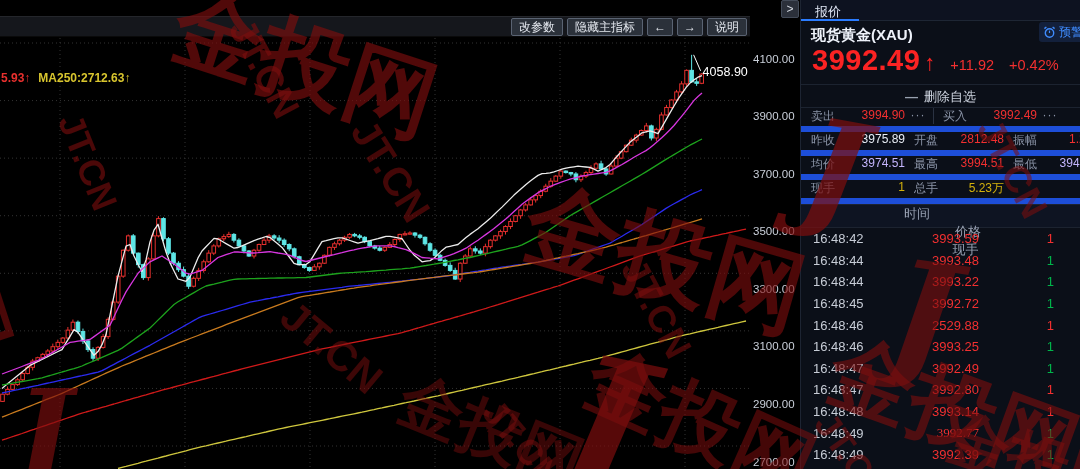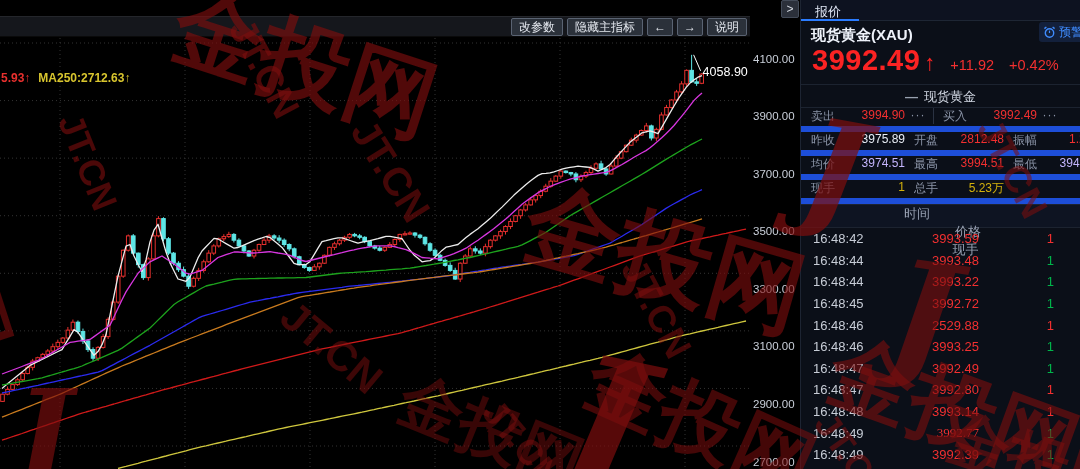--- a/index.html
+++ b/index.html
@@ -416,21 +416,21 @@
         <circle cx="6.5" cy="7" r="4.2" fill="none" stroke="#3f8cff" stroke-width="1.4"></circle>
         <line x1="6.5" y1="7" x2="6.5" y2="4.6" stroke="#3f8cff" stroke-width="1.2"></line>
         <line x1="1.4" y1="2.6" x2="3.4" y2="1" stroke="#3f8cff" stroke-width="1.4"></line>
         <line x1="11.6" y1="2.6" x2="9.6" y2="1" stroke="#3f8cff" stroke-width="1.4"></line>
       </svg><span>预警</span>
     </div>
     <div class="price-row">
       <span class="big-price">3992.49</span><span class="price-arrow">↑</span><span class="chg">+11.92</span><span class="chg">+0.42%</span>
     </div>
     <div class="remove-row">
-      <span class="remove-minus">—</span><span>现货黄金</span>
+      <span class="remove-minus">—</span><span>删除自选</span>
     </div>
 
     <div class="quote-grid">
       <div class="qrow">
         <span class="ql">卖出</span>
         <span class="qv red">3994.90</span>
         <span class="qdots">···</span>
         <span class="vdiv"></span>
         <span class="ql ml">买入</span>
         <span class="qv red">3992.49</span>

